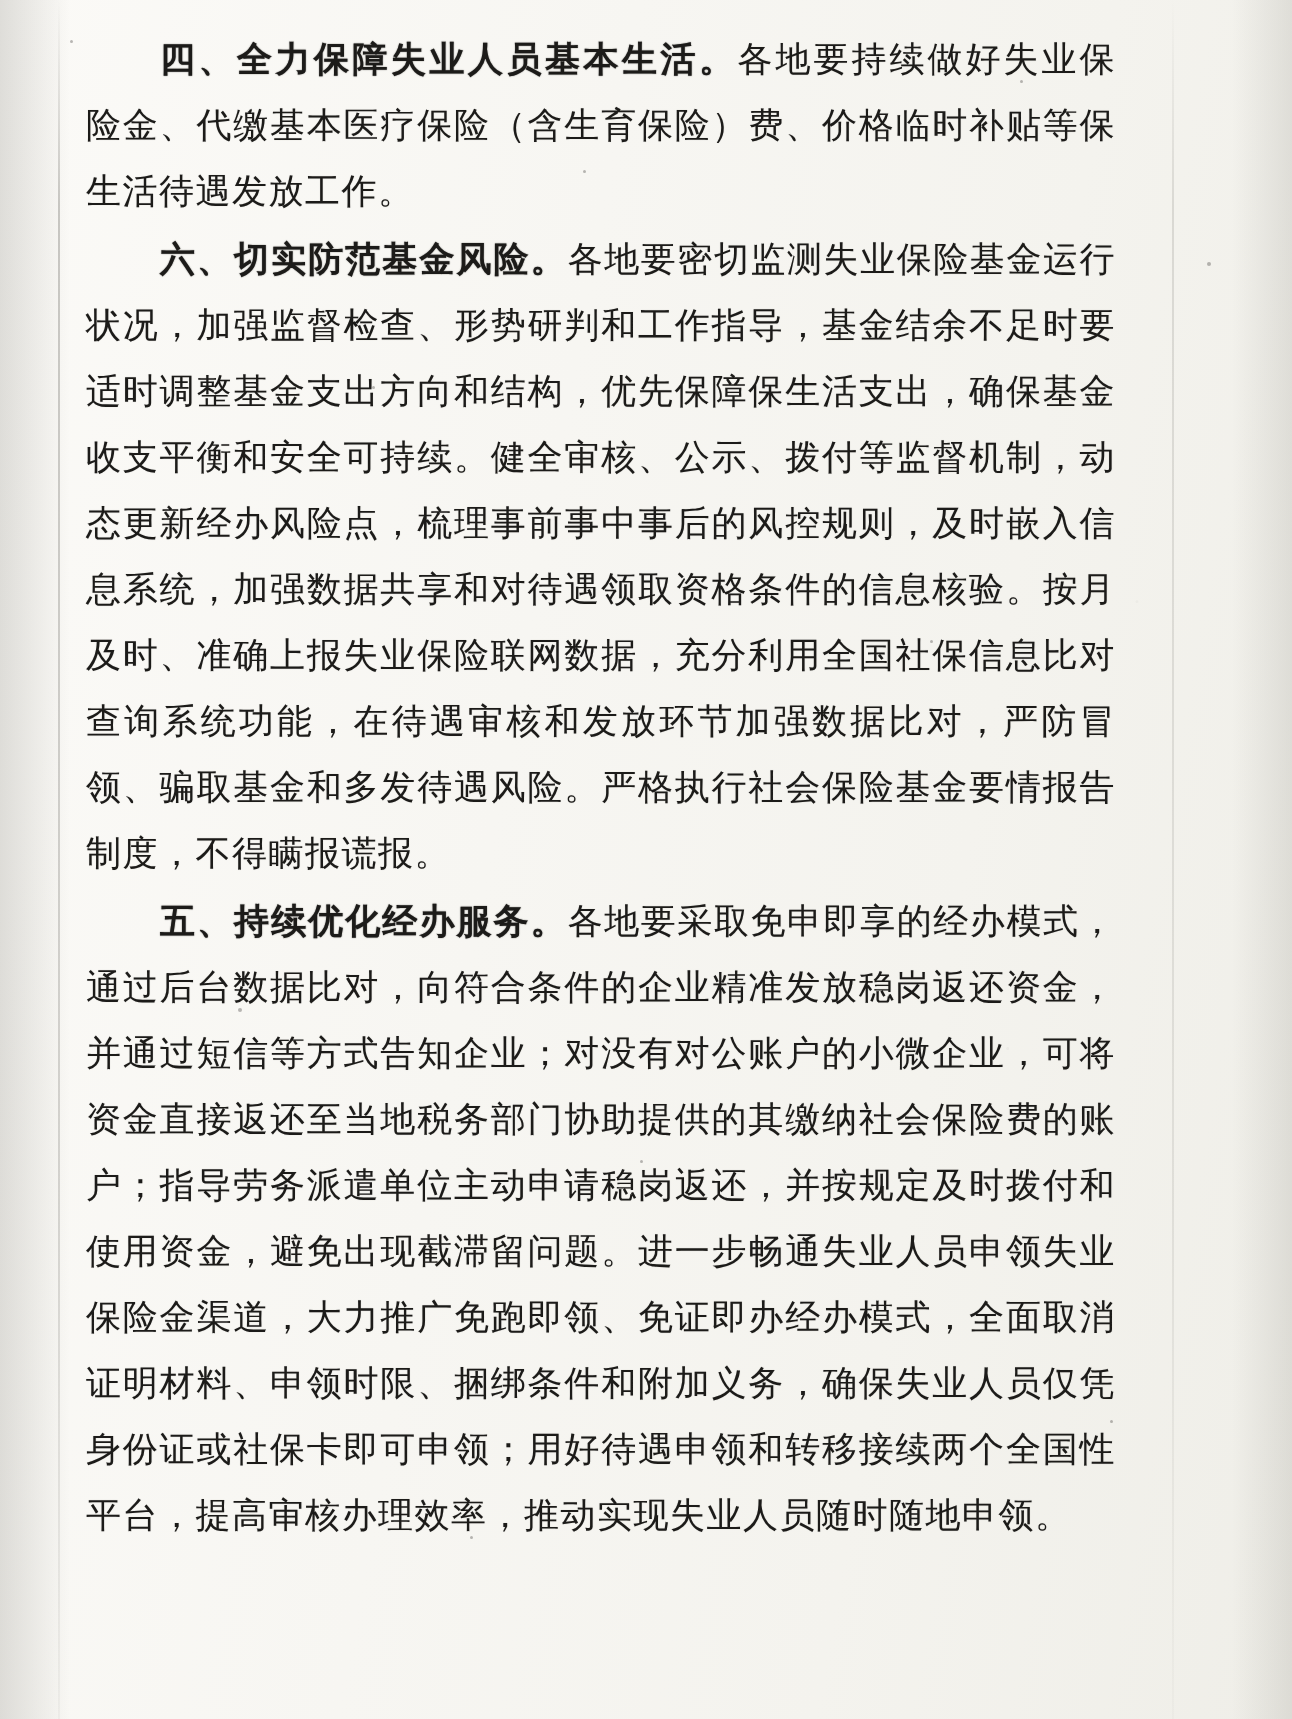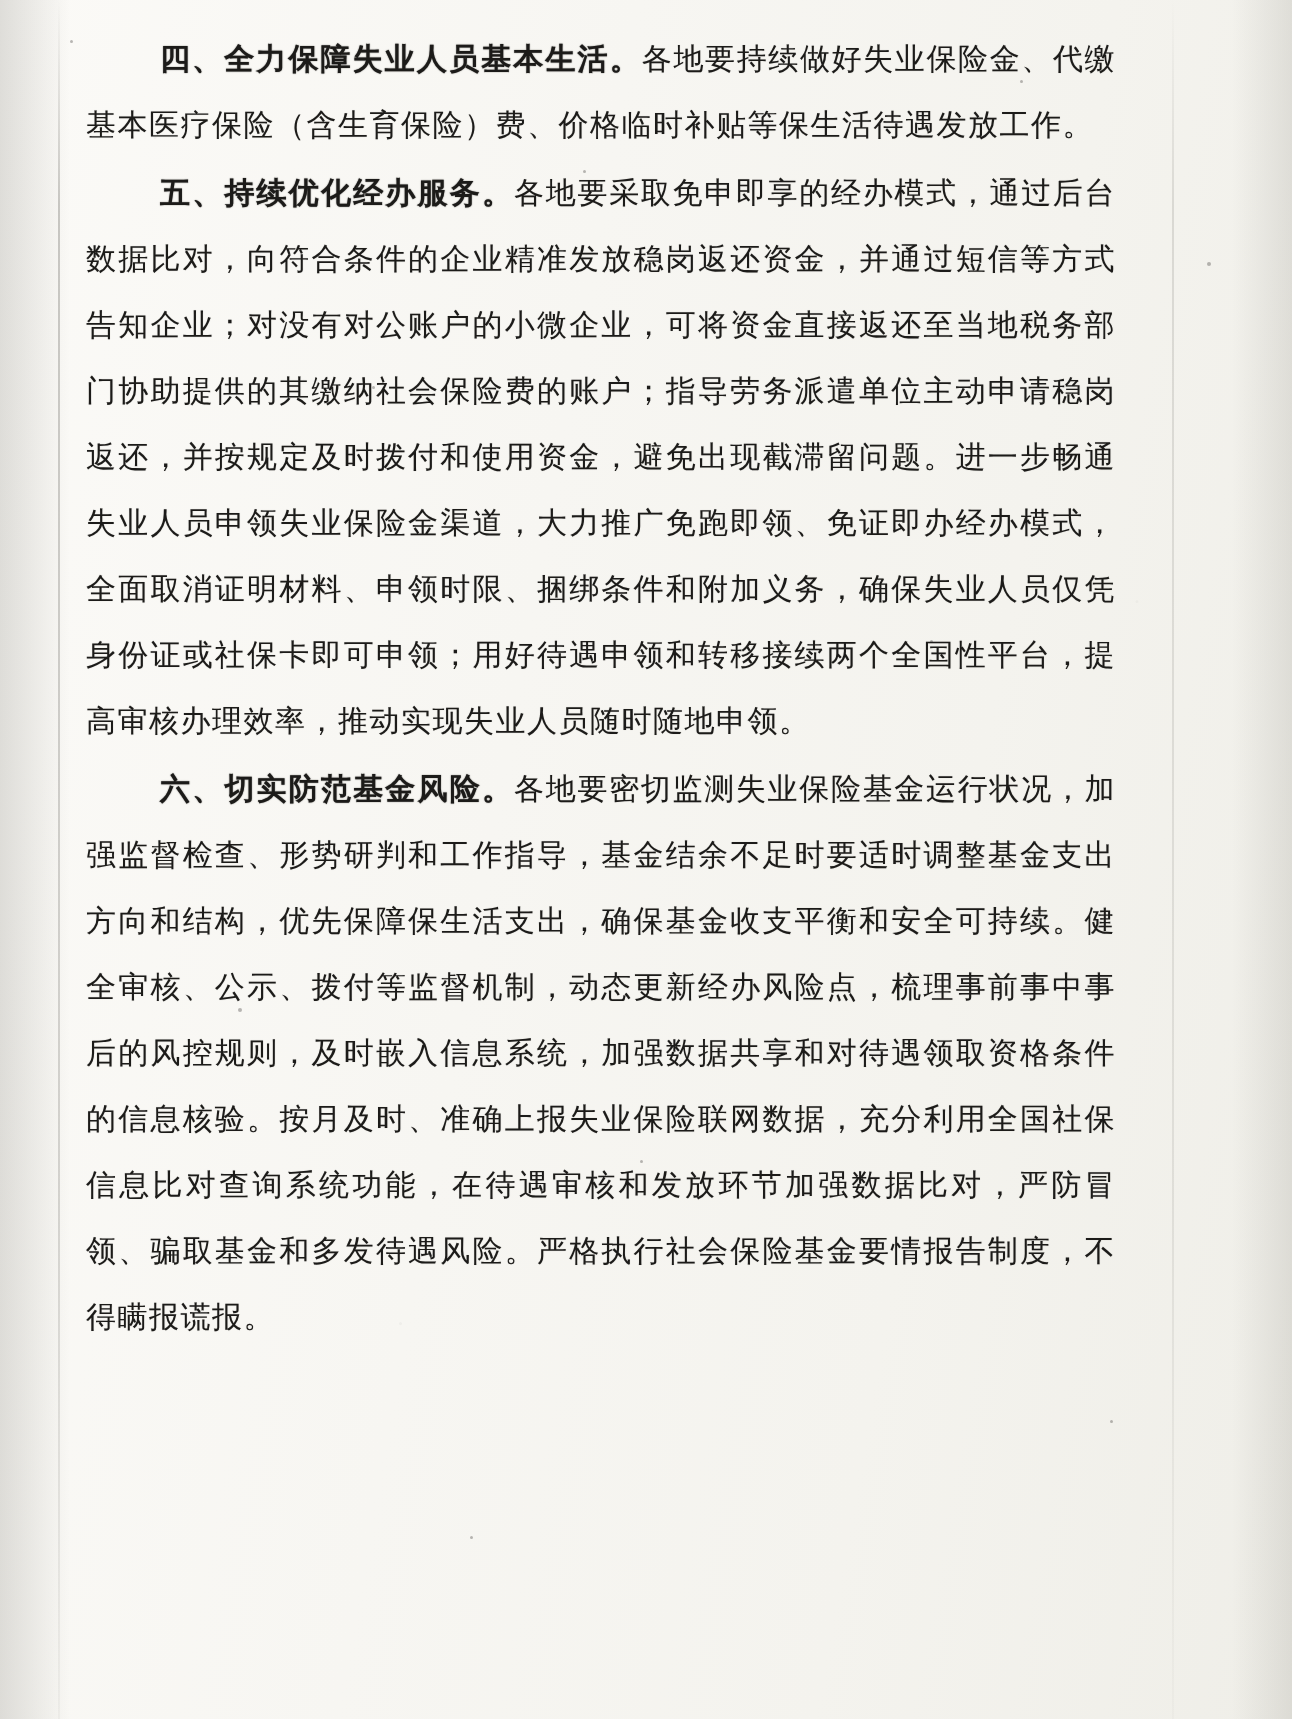--- a/index.html
+++ b/index.html
@@ -66,21 +66,21 @@
 
   #content {
     position: absolute;
     left: 86px;
     top: 26px;
     width: 1030px;
     z-index: 3;
   }
 
   .para {
-    font-size: 30px;
+    font-size: 35px;
     line-height: 66px;
     color: #1c1b19;
     text-align: justify;
     text-justify: inter-ideograph;
     letter-spacing: 1.5px;
     margin: 0 0 2px 0;
     text-indent: 74px;
     font-family: "DejaVu Serif", "Liberation Serif", serif;
     text-shadow: 0 0 1px rgba(40,38,34,0.25);
   }
@@ -109,21 +109,21 @@
   <div class="speck" style="left:470px;top:1536px;width:3px;height:3px;"></div>
   <div class="speck" style="left:1020px;top:80px;width:3px;height:3px;"></div>
 
   <div id="content">
 
     <p class="para">
       <span class="head">四、全力保障失业人员基本生活。</span><span>各地要持续做好失业保险金、代缴基本医疗保险（含生育保险）费、价格临时补贴等保生活待遇发放工作。</span>
     </p>
 
     <p class="para">
-      <span class="head">五、持续优化经办服务。</span><span>各地要采取免申即享的经办模式，通过后台数据比对，向符合条件的企业精准发放稳岗返还资金，并通过短信等方式告知企业；对没有对公账户的小微企业，可将资金直接返还至当地税务部门协助提供的其缴纳社会保险费的账户；指导劳务派遣单位主动申请稳岗返还，并按规定及时拨付和使用资金，避免出现截滞留问题。进一步畅通失业人员申领失业保险金渠道，大力推广免跑即领、免证即办经办模式，全面取消证明材料、申领时限、捆绑条件和附加义务，确保失业人员仅凭身份证或社保卡即可申领；用好待遇申领和转移接续两个全国性平台，提高审核办理效率，推动实现失业人员随时随地申领。</span>
+      <span class="head">六、切实防范基金风险。</span><span>各地要密切监测失业保险基金运行状况，加强监督检查、形势研判和工作指导，基金结余不足时要适时调整基金支出方向和结构，优先保障保生活支出，确保基金收支平衡和安全可持续。健全审核、公示、拨付等监督机制，动态更新经办风险点，梳理事前事中事后的风控规则，及时嵌入信息系统，加强数据共享和对待遇领取资格条件的信息核验。按月及时、准确上报失业保险联网数据，充分利用全国社保信息比对查询系统功能，在待遇审核和发放环节加强数据比对，严防冒领、骗取基金和多发待遇风险。严格执行社会保险基金要情报告制度，不得瞒报谎报。</span>
     </p>
 
     <p class="para">
-      <span class="head">六、切实防范基金风险。</span><span>各地要密切监测失业保险基金运行状况，加强监督检查、形势研判和工作指导，基金结余不足时要适时调整基金支出方向和结构，优先保障保生活支出，确保基金收支平衡和安全可持续。健全审核、公示、拨付等监督机制，动态更新经办风险点，梳理事前事中事后的风控规则，及时嵌入信息系统，加强数据共享和对待遇领取资格条件的信息核验。按月及时、准确上报失业保险联网数据，充分利用全国社保信息比对查询系统功能，在待遇审核和发放环节加强数据比对，严防冒领、骗取基金和多发待遇风险。严格执行社会保险基金要情报告制度，不得瞒报谎报。</span>
+      <span class="head">五、持续优化经办服务。</span><span>各地要采取免申即享的经办模式，通过后台数据比对，向符合条件的企业精准发放稳岗返还资金，并通过短信等方式告知企业；对没有对公账户的小微企业，可将资金直接返还至当地税务部门协助提供的其缴纳社会保险费的账户；指导劳务派遣单位主动申请稳岗返还，并按规定及时拨付和使用资金，避免出现截滞留问题。进一步畅通失业人员申领失业保险金渠道，大力推广免跑即领、免证即办经办模式，全面取消证明材料、申领时限、捆绑条件和附加义务，确保失业人员仅凭身份证或社保卡即可申领；用好待遇申领和转移接续两个全国性平台，提高审核办理效率，推动实现失业人员随时随地申领。</span>
     </p>
 
   </div>
 </div>
 
 </body></html>

